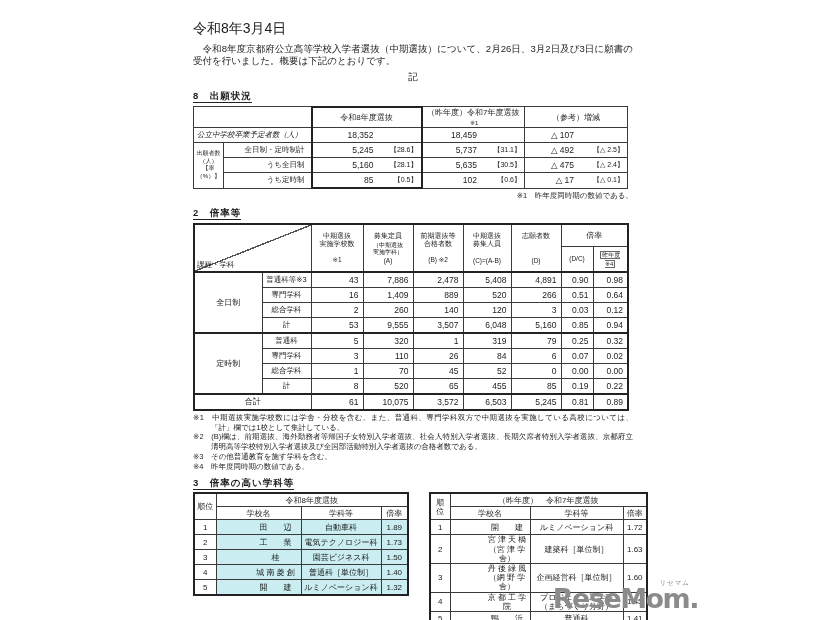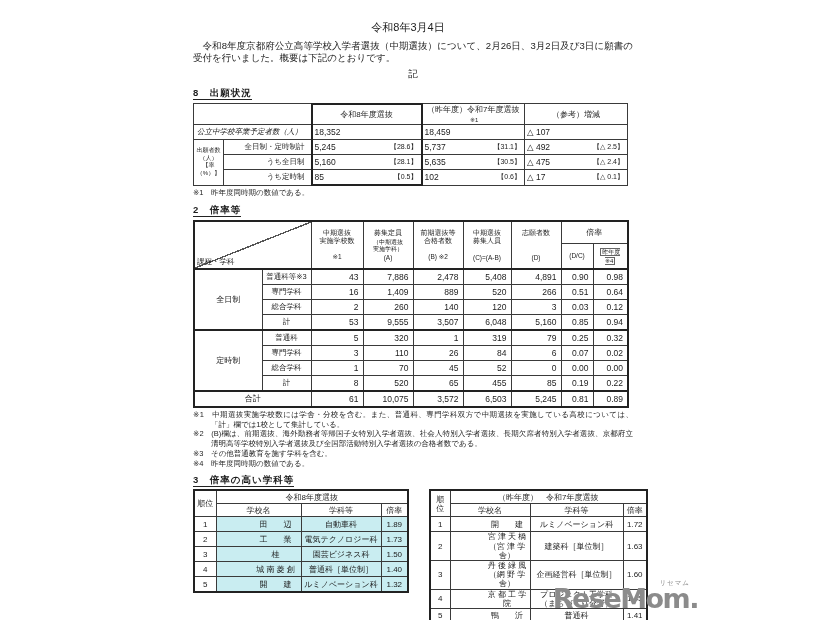--- a/index.html
+++ b/index.html
@@ -3,41 +3,41 @@
 <meta charset="utf-8">
 <style>
   html,body{margin:0;padding:0;}
   body{
     width:826px;height:620px;position:relative;overflow:hidden;
     background:#ffffff;color:#1c1c1c;
     font-family:"Liberation Sans","DejaVu Sans",sans-serif;
   }
   .doc{width:440px;margin:0 auto;padding-top:12px;}
   .title{font-size:11px;font-weight:bold;text-align:center;letter-spacing:.5px;}
-  .date{font-size:11px;text-align:center;margin-top:8px;padding-right:10px;}
+  .date{font-size:14px;text-align:left;margin-top:8px;padding-right:10px;}
   .intro{font-size:9.5px;line-height:1.3;margin-top:5px;text-align:justify;}
   .record{font-size:9.5px;text-align:center;margin:3px 0 2px;}
   .sec{margin-top:6px;font-size:9.5px;font-weight:bold;}
   .sec span{border-bottom:1px solid #222;padding-bottom:1px;letter-spacing:1px;}
 
   table{border-collapse:collapse;table-layout:fixed;margin-top:3px;}
   td{border:1px solid #3a3a3a;font-size:8px;padding:0 2px;height:14px;overflow:hidden;}
 
   
   .t1{width:434px;}
   .t1 .hd{text-align:center;font-size:8px;}
   .t1 td.lab{font-size:7.5px;padding-left:3px;font-style:italic;}
   .t1 .sublab{font-size:7.5px;text-align:right;padding-right:6px;}
   .t1 .applab{font-size:6px;line-height:1.25;text-align:center;white-space:pre-line;padding:0;}
   .t1 .c8{border-left:2px solid #222;border-right:2px solid #222;}
   .t1 tr.first .c8{border-top:2px solid #222;}
   .t1 tr.last .c8{border-bottom:2px solid #222;}
   .t1 tr.dash td{border-top:1px dashed #777;}
   .vr{display:flex;align-items:center;justify-content:flex-end;}
-  .vr .num{flex:1;padding-right:8px;font-size:8.5px;}
+  .vr .num{flex:1;text-align:right;padding-right:8px;font-size:8.5px;}
   .vr .rate{width:36px;text-align:right;font-size:7px;padding-right:1px;}
   .vr .rate.w{width:42px;}
   .tnote{font-size:6px;margin-left:2px;}
 
   
   .t2{width:434px;border:2px solid #222;}
   .t2 td{height:14px;}
   .t2 tr.sep td{border-top:2px solid #222;}
   .t2 .hwrap{height:33px;display:flex;flex-direction:column;justify-content:space-between;align-items:center;padding-top:2px;}
   .t2 .hl{font-size:7px;line-height:1.15;text-align:center;white-space:pre-line;}
@@ -59,21 +59,21 @@
   .t3l{width:214px;}
   .t3r{width:217px;}
   .t3wrap table{border:2px solid #222;margin-top:2px;}
   .t3wrap td{text-align:center;font-size:8px;line-height:1.15;}
   .t3wrap .tt{font-size:8px;height:12px;}
   .t3wrap .ch{font-size:8px;height:12px;}
   .t3wrap .nm{white-space:pre-line;padding-left:36px;}
   .t3wrap .dp{white-space:pre-line;}
   .cy{background:#c9edf1;}
 
-  .fnote{font-size:7.5px;line-height:1.3;margin-top:2px;}
+  .fnote{font-size:7.5px;line-height:1.3;margin-top:2px;text-align:right;}
   .fnotes{font-size:7.5px;line-height:1.3;margin-top:2px;}
   .fnotes div{padding-left:18px;text-indent:-18px;text-align:justify;}
 
   
   .logo{position:absolute;right:128px;bottom:6px;color:#8b8b8b;}
   .logo .main{font-size:27px;font-weight:bold;letter-spacing:-1.5px;font-family:"DejaVu Sans",sans-serif;}
   .logo .ruby{position:absolute;top:-4px;right:8px;font-size:6.5px;letter-spacing:1px;}
 </style>
 </head>
 <body>

